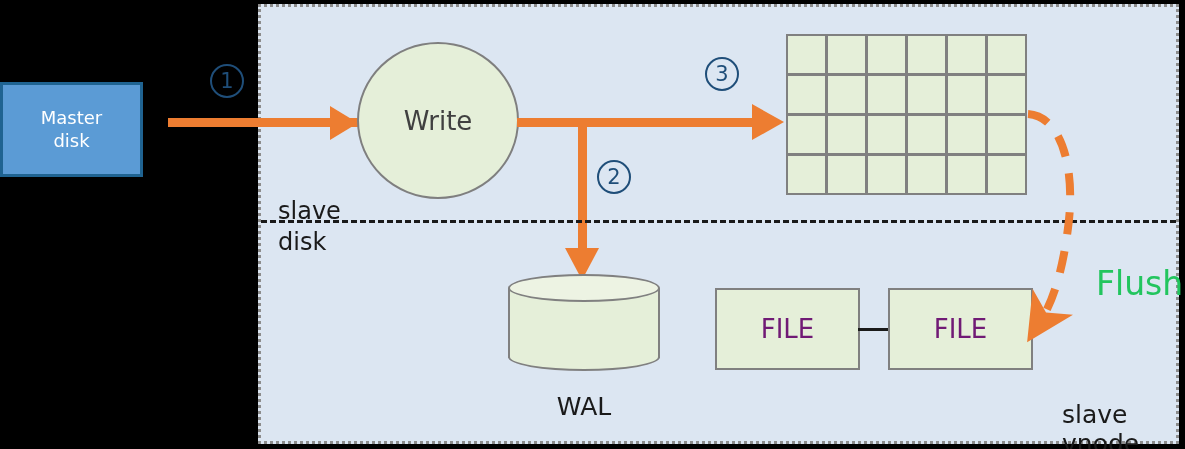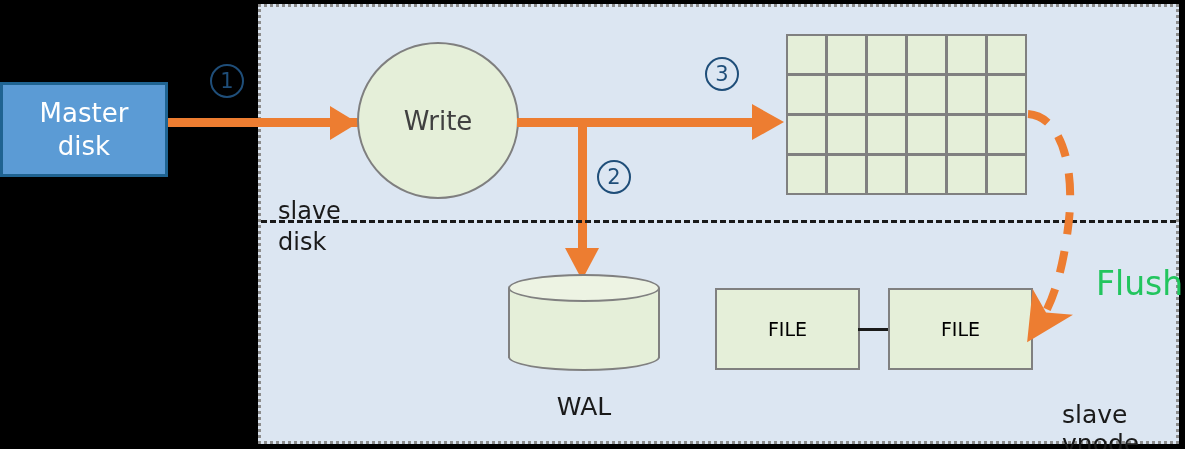--- a/index.html
+++ b/index.html
@@ -26,31 +26,31 @@
     background: #dce6f2;
     border: 3px dotted #8c8c8c;
     box-sizing: border-box;
   }
 
   
   #master-vnode {
     position: absolute;
     left: 0px;
     top: 82px;
-    width: 168px;
+    width: 143px;
     height: 95px;
     background: #5b9bd5;
     border: 3px solid #1f6391;
     box-sizing: border-box;
     display: flex;
     flex-direction: column;
     align-items: center;
     justify-content: center;
     color: #ffffff;
-    font-size: 26px;
+    font-size: 18px;
     line-height: 1.25;
   }
 
   
   #write-node {
     position: absolute;
     left: 357px;
     top: 42px;
     width: 162px;
     height: 157px;
@@ -212,22 +212,22 @@
     position: absolute;
     top: 288px;
     width: 145px;
     height: 82px;
     background: #e5efd9;
     border: 2.5px solid #808080;
     box-sizing: border-box;
     display: flex;
     align-items: center;
     justify-content: center;
-    font-size: 19px;
-    color: #000000;
+    font-size: 26px;
+    color: #701a75;
   }
   #file-box-1 { left: 715px; }
   #file-box-2 { left: 888px; }
   #file-connector {
     position: absolute;
     left: 858px;
     top: 328px;
     width: 32px;
     height: 3px;
     background: #1a1a1a;

